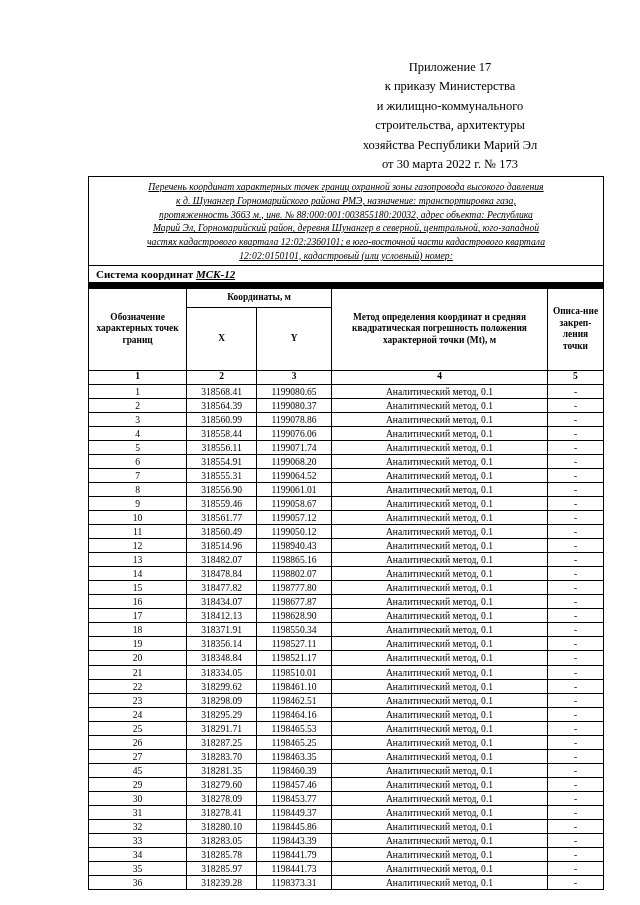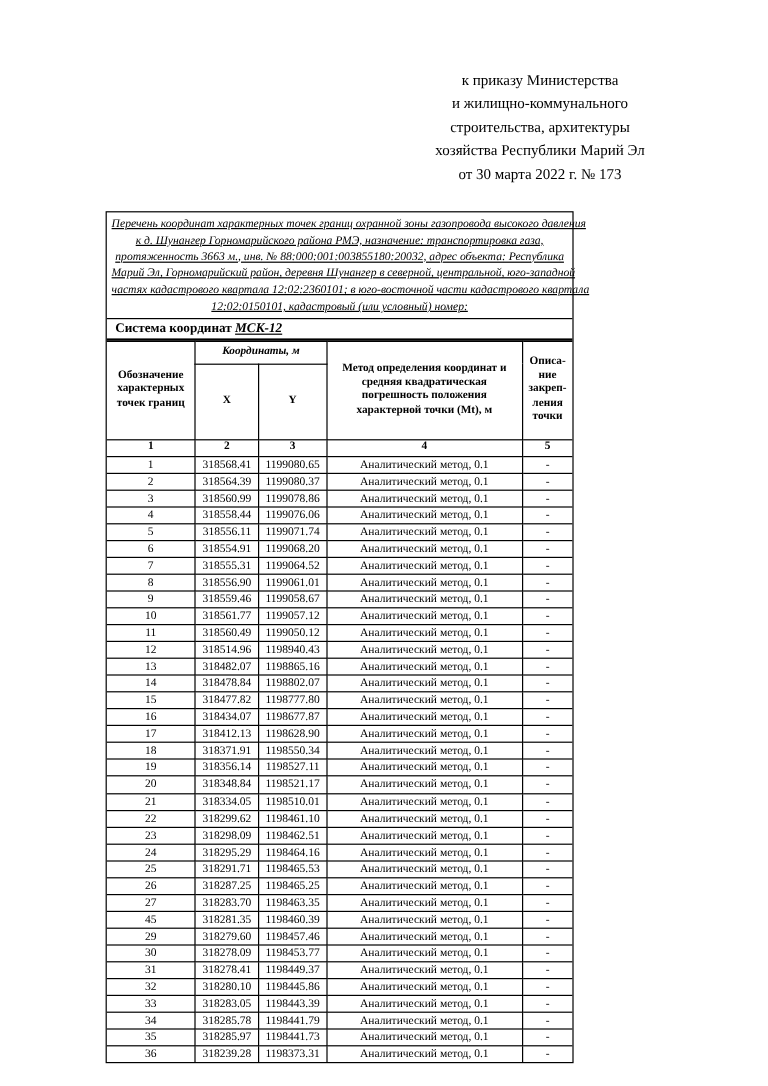--- a/index.html
+++ b/index.html
@@ -35,21 +35,21 @@
     font-size: 12.5px;
     line-height: 1.55;
   }
   .doc-header div { white-space: nowrap; }
 
   
   .frame {
     position: absolute;
     left: 88px;
     top: 176px;
-    width: 390px;
+    width: 516px;
     border: 1px solid #000;
     box-sizing: border-box;
   }
 
   
   .intro {
     padding: 3px 4px 2px 4px;
     text-align: center;
     font-style: italic;
     font-size: 9.7px;
@@ -60,21 +60,21 @@
     display: block;
     text-decoration: underline;
     white-space: nowrap;
   }
 
   
   .coordsys {
     padding: 2px 4px 2px 7px;
     font-weight: bold;
     font-size: 11px;
-    border-bottom: 2px solid #000000;
+    border-bottom: 6px solid #000000;
     white-space: nowrap;
   }
   .coordsys .msk {
     font-style: italic;
     text-decoration: underline;
   }
 
   
   table.coords {
     border-collapse: collapse;
@@ -111,30 +111,31 @@
   table.coords tr > *:first-child { border-left: none; }
   table.coords tr > *:last-child { border-right: none; }
   table.coords tbody tr:last-child td { border-bottom: none; }
 
   .col-pt   { width: 19.0%; }
   .col-x    { width: 13.6%; }
   .col-y    { width: 14.6%; }
   .col-meth { width: 42.0%; }
   .col-desc { width: 10.8%; }
 
-  .hdr-coords { font-size: 10px; font-style: italic; }
+  .hdr-coords { font-size: 10px; }
   .hdr-xy { font-size: 12px; font-weight: bold; }
   .desc-hdr { font-size: 9.2px; line-height: 1.2; }
 </style>
 </head>
 <body>
 
 <div class="page">
 
   <div class="doc-header">
+    <div>Приложение 17</div>
     <div>к приказу Министерства</div>
     <div>и жилищно-коммунального</div>
     <div>строительства, архитектуры</div>
     <div>хозяйства Республики Марий Эл</div>
     <div>от 30 марта 2022 г. № 173</div>
   </div>
 
   <div class="frame">
 
     <div class="intro">

